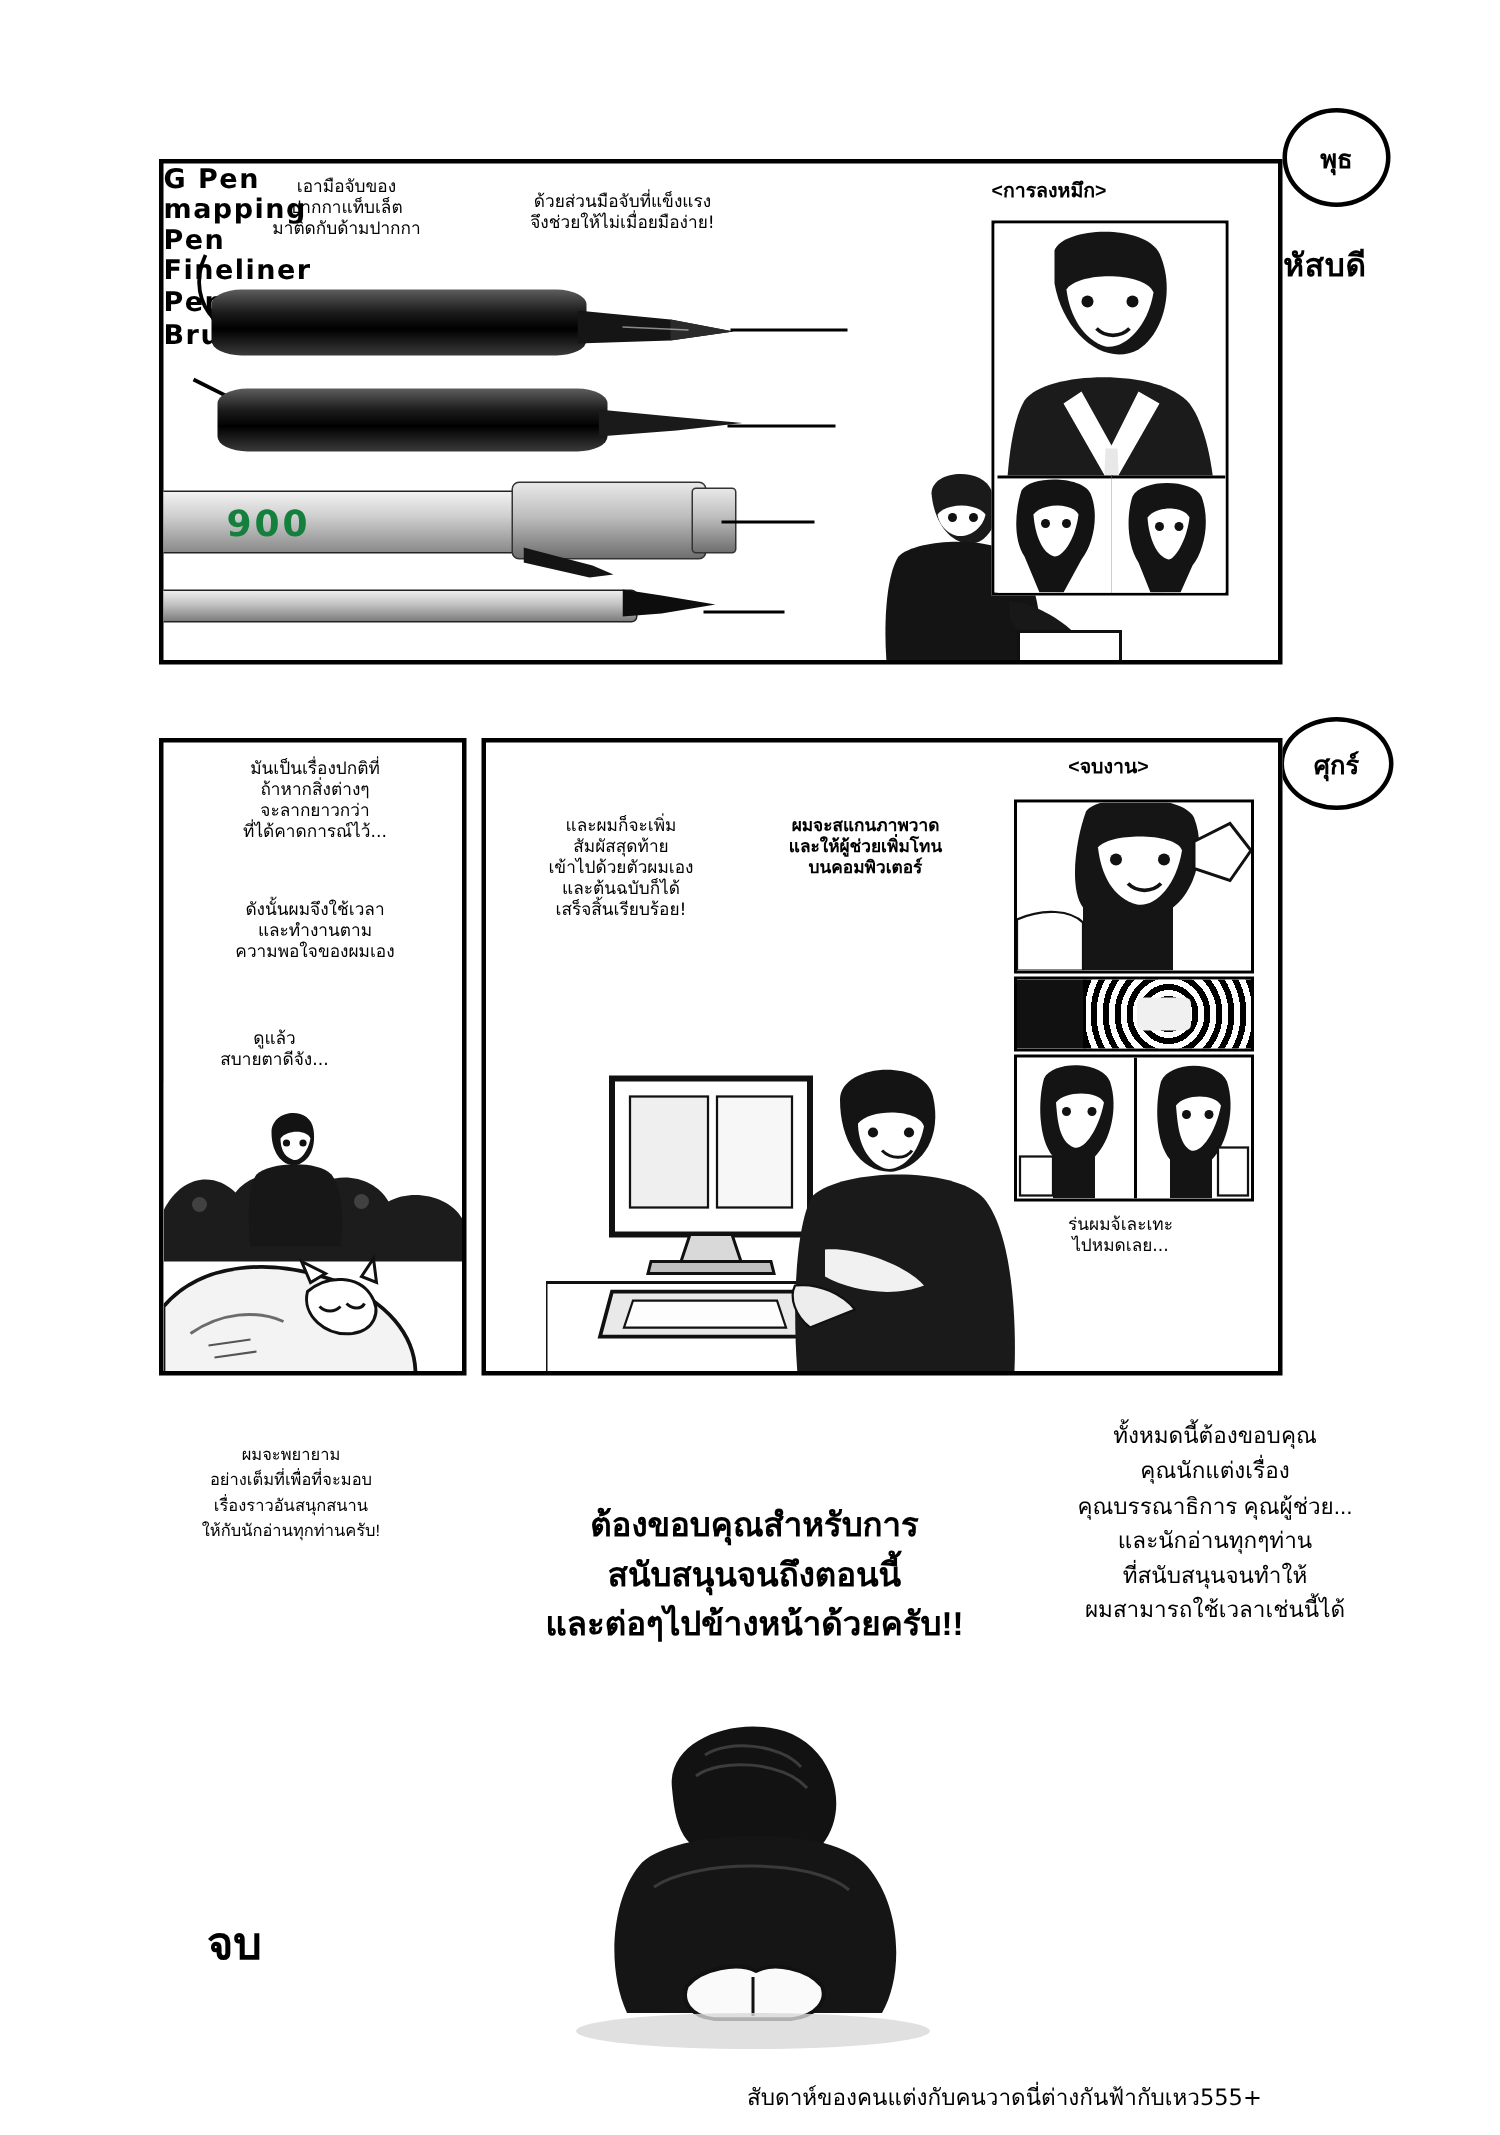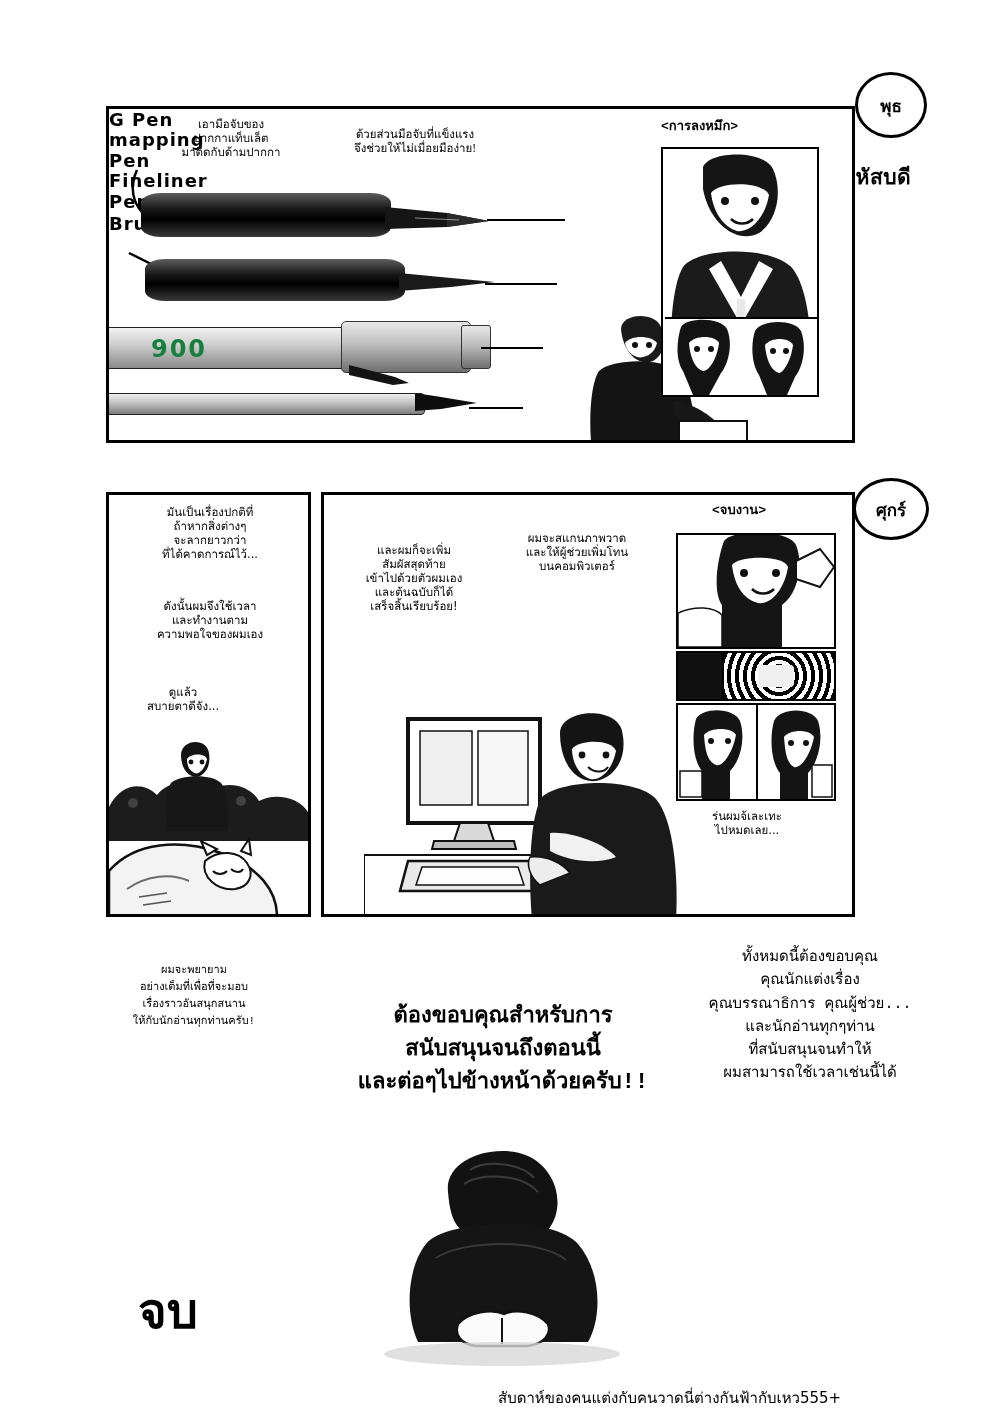--- a/index.html
+++ b/index.html
@@ -29,21 +29,21 @@
   }
 
   
   .txt {
     position: absolute;
     line-height: 1.22;
     text-align: center;
     white-space: pre-line;
     letter-spacing: 0px;
   }
-  .hand { font-family: Liberation Mono, monospace; font-size: 13px; }
+  .hand { font-family: Liberation Sans, sans-serif; font-size: 13px; }
   .hand-sm { font-family: "DejaVu Sans", sans-serif; font-size: 11.5px; }
   .bold { font-weight: bold; }
   .label-en {
     font-family: "DejaVu Sans", sans-serif;
     font-size: 18px;
     font-weight: bold;
     text-align: left;
     letter-spacing: 1px;
   }
 
@@ -108,21 +108,21 @@
     inset: 0;
     background:
       radial-gradient(ellipse at 50% 120%, #000 0%, #000 35%, rgba(0,0,0,0) 36%),
       #fff;
   }
 
   .bottom-text { position: absolute; text-align: center; white-space: pre-line; }
   .endmark {
     position: absolute;
     font-family: "DejaVu Sans", sans-serif;
-    font-size: 49px;
+    font-size: 30px;
     font-weight: bold;
   }
   .credit {
     position: absolute;
     font-family: "DejaVu Sans", sans-serif;
     font-size: 15px;
   }
   .strip { position: absolute; }
 </style>
 </head>
@@ -134,21 +134,21 @@
   <div class="day-bubble" style="left:855px; top:72px; width:72px; height:66px;">
     <span>พุธ</span>
   </div>
   <div class="day-big" style="left:828px; top:160px;">พฤหัสบดี</div>
 
   <div class="panel" style="left:106px; top:106px; width:749px; height:337px;">
 
     <div class="txt hand-sm" style="left:42px; top:8px; width:160px;">เอามือจับของ
 ปากกาแท็บเล็ต
 มาติดกับด้ามปากกา</div>
-    <div class="txt hand-sm" style="left:216px; top:18px; width:180px;font-family:Liberation Serif, serif;">ด้วยส่วนมือจับที่แข็งแรง
+    <div class="txt hand-sm" style="left:216px; top:18px; width:180px;">ด้วยส่วนมือจับที่แข็งแรง
 จึงช่วยให้ไม่เมื่อยมือง่าย!</div>
     <div class="txt hand bold" style="left:552px; top:10px; width:130px; text-align:left;">&lt;การลงหมึก&gt;</div>
 
     <svg class="fig" style="left:18px; top:56px;" width="70" height="60" viewBox="0 0 70 60">
       <path d="M10,5 C2,22 6,38 16,48" stroke="#000" stroke-width="2.5" fill="none"></path>
       <path d="M16,52 l-6,-12 l12,2 z" fill="#000"></path>
     </svg>
     <svg class="fig" style="left:18px; top:140px;" width="60" height="36" viewBox="0 0 60 36">
       <path d="M2,4 L46,26" stroke="#000" stroke-width="2.5" fill="none"></path>
       <path d="M50,29 l-12,-4 l4,-8 z" fill="#000"></path>
@@ -283,21 +283,21 @@
 
   <div class="panel" style="left:321px; top:492px; width:534px; height:425px;">
 
     <div class="txt hand bold" style="left:350px; top:8px; width:130px;">&lt;จบงาน&gt;</div>
 
     <div class="txt hand-sm" style="left:10px; top:48px; width:160px;">และผมก็จะเพิ่ม
 สัมผัสสุดท้าย
 เข้าไปด้วยตัวผมเอง
 และต้นฉบับก็ได้
 เสร็จสิ้นเรียบร้อย!</div>
-    <div class="txt hand-sm" style="left:158px; top:36px; width:190px;">ผมจะสแกนภาพวาด
+    <div class="txt hand-sm" style="left:158px; top:48px; width:190px;font-weight:bold;">ผมจะสแกนภาพวาด
 และให้ผู้ช่วยเพิ่มโทน
 บนคอมพิวเตอร์</div>
     <div class="txt hand-sm" style="left:10px; top:216px; width:110px;">และมุ่งสู่
 งานต่อไป
 อีกที...</div>
     <div class="txt hand-sm" style="left:30px; top:332px; width:140px;">โอ๊ะ ไม่นะ
 ทำผิดอีกแล้ววว...</div>
     <div class="txt hand-sm" style="left:348px; top:314px; width:150px;">ร่นผมจ้เละเทะ
 ไปหมดเลย...</div>
 

